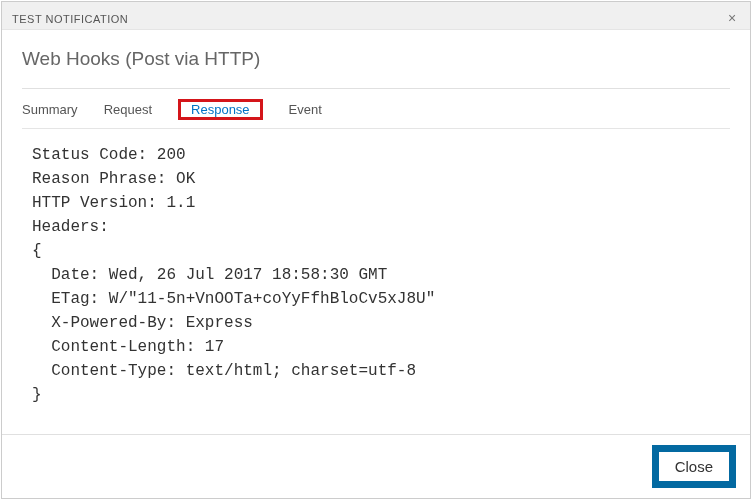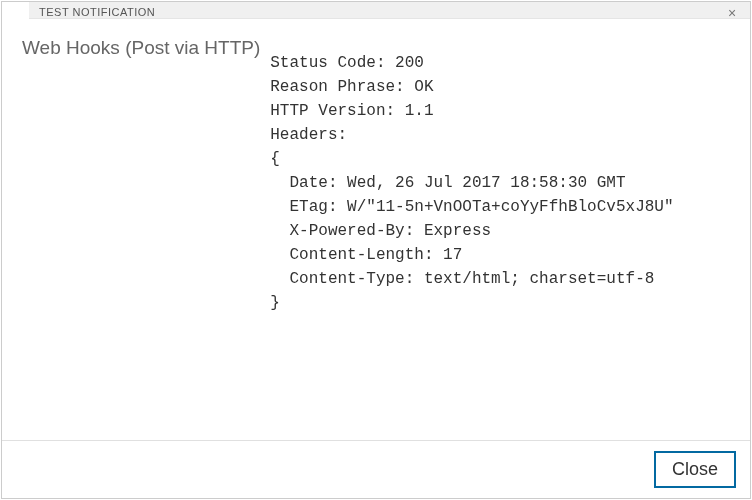--- a/index.html
+++ b/index.html
@@ -16,44 +16,43 @@
   height: 498px;
   margin: 1px;
   display: flex;
   flex-direction: column;
   background: #fff;
 }
 .titlebar {
   background: #f0f0f0;
   border-bottom: 1px solid #e5e5e5;
   display: flex;
-  align-items: flex-start;
+  align-items: flex-end;
   justify-content: space-between;
   padding: 4px 8px 4px 10px;
-  height: 17px;
-  margin-left: 27px;
+  height: 28px;
 }
 .titlebar-title {
   font-size: 11px;
   color: #555;
   letter-spacing: 0.5px;
 }
 .close-x {
   font-size: 14px;
   color: #777;
   cursor: pointer;
   width: 20px;
   text-align: center;
   line-height: 1;
 }
 .content {
   padding: 18px 20px 10px 20px;
   flex: 1;
   display: flex;
-  flex-direction: row;
+  flex-direction: column;
 }
 .heading {
   font-size: 19px;
   font-weight: 300;
   color: #666;
   margin-bottom: 18px;
 }
 .divider {
   border: none;
   border-top: 1px solid #e0e0e0;
@@ -90,40 +89,48 @@
   overflow: auto;
 }
 .footer {
   border-top: 1px solid #e0e0e0;
   padding: 10px 14px;
   display: flex;
   justify-content: flex-end;
 }
 .btn {
   background: #fff;
-  border: 2px solid #0369a1;
+  border: 7px solid #0369a1;
   padding: 6px 16px;
-  font-size: 18px;
+  font-size: 15px;
   color: #333;
   cursor: pointer;
 }
 </style>
 </head>
 <body>
 
 <div class="dialog">
   <div class="titlebar">
     <span class="titlebar-title">TEST NOTIFICATION</span>
     <span class="close-x">×</span>
   </div>
 
   <div class="content">
     <div class="heading">Web Hooks (Post via HTTP)</div>
     <hr class="divider">
 
+    <div class="tabs">
+      <span class="tab">Summary</span>
+      <span class="tab">Request</span>
+      <span class="highlight-box">
+        <span class="tab active">Response</span>
+      </span>
+      <span class="tab">Event</span>
+    </div>
 
     <div class="response-body">Status Code: 200
 Reason Phrase: OK
 HTTP Version: 1.1
 Headers:
 {
   Date: Wed, 26 Jul 2017 18:58:30 GMT
   ETag: W/"11-5n+VnOOTa+coYyFfhBloCv5xJ8U"
   X-Powered-By: Express
   Content-Length: 17

